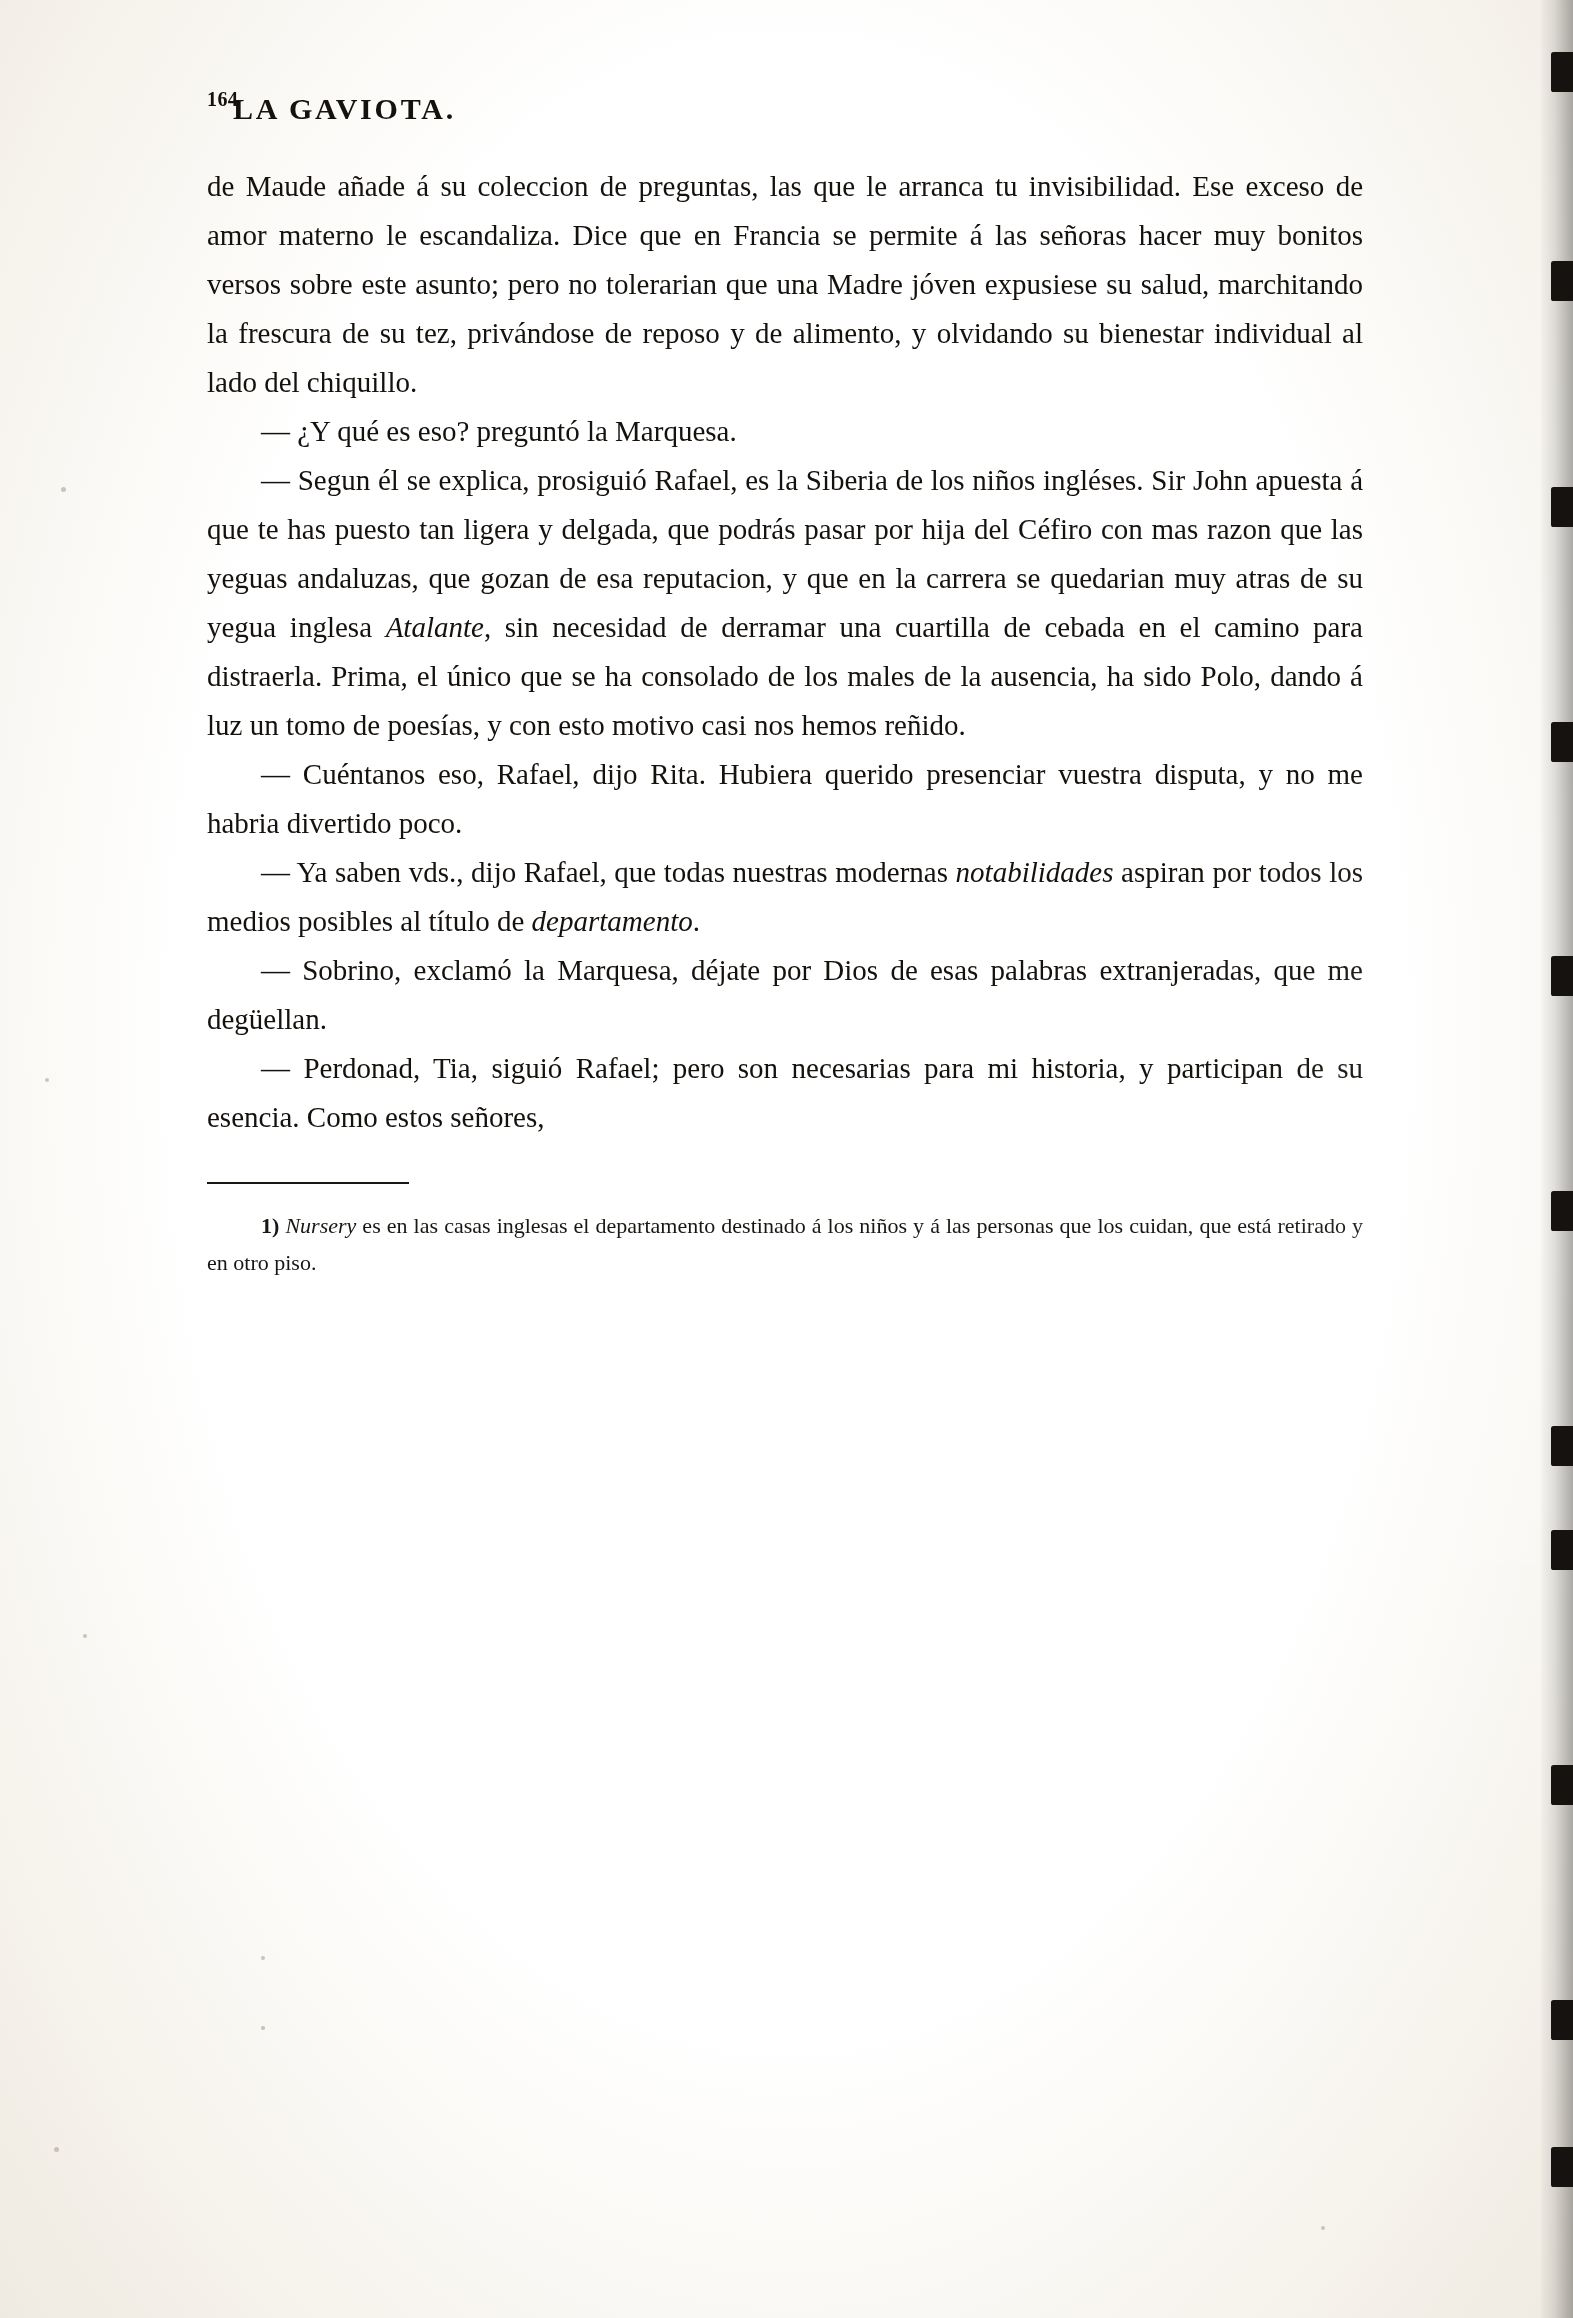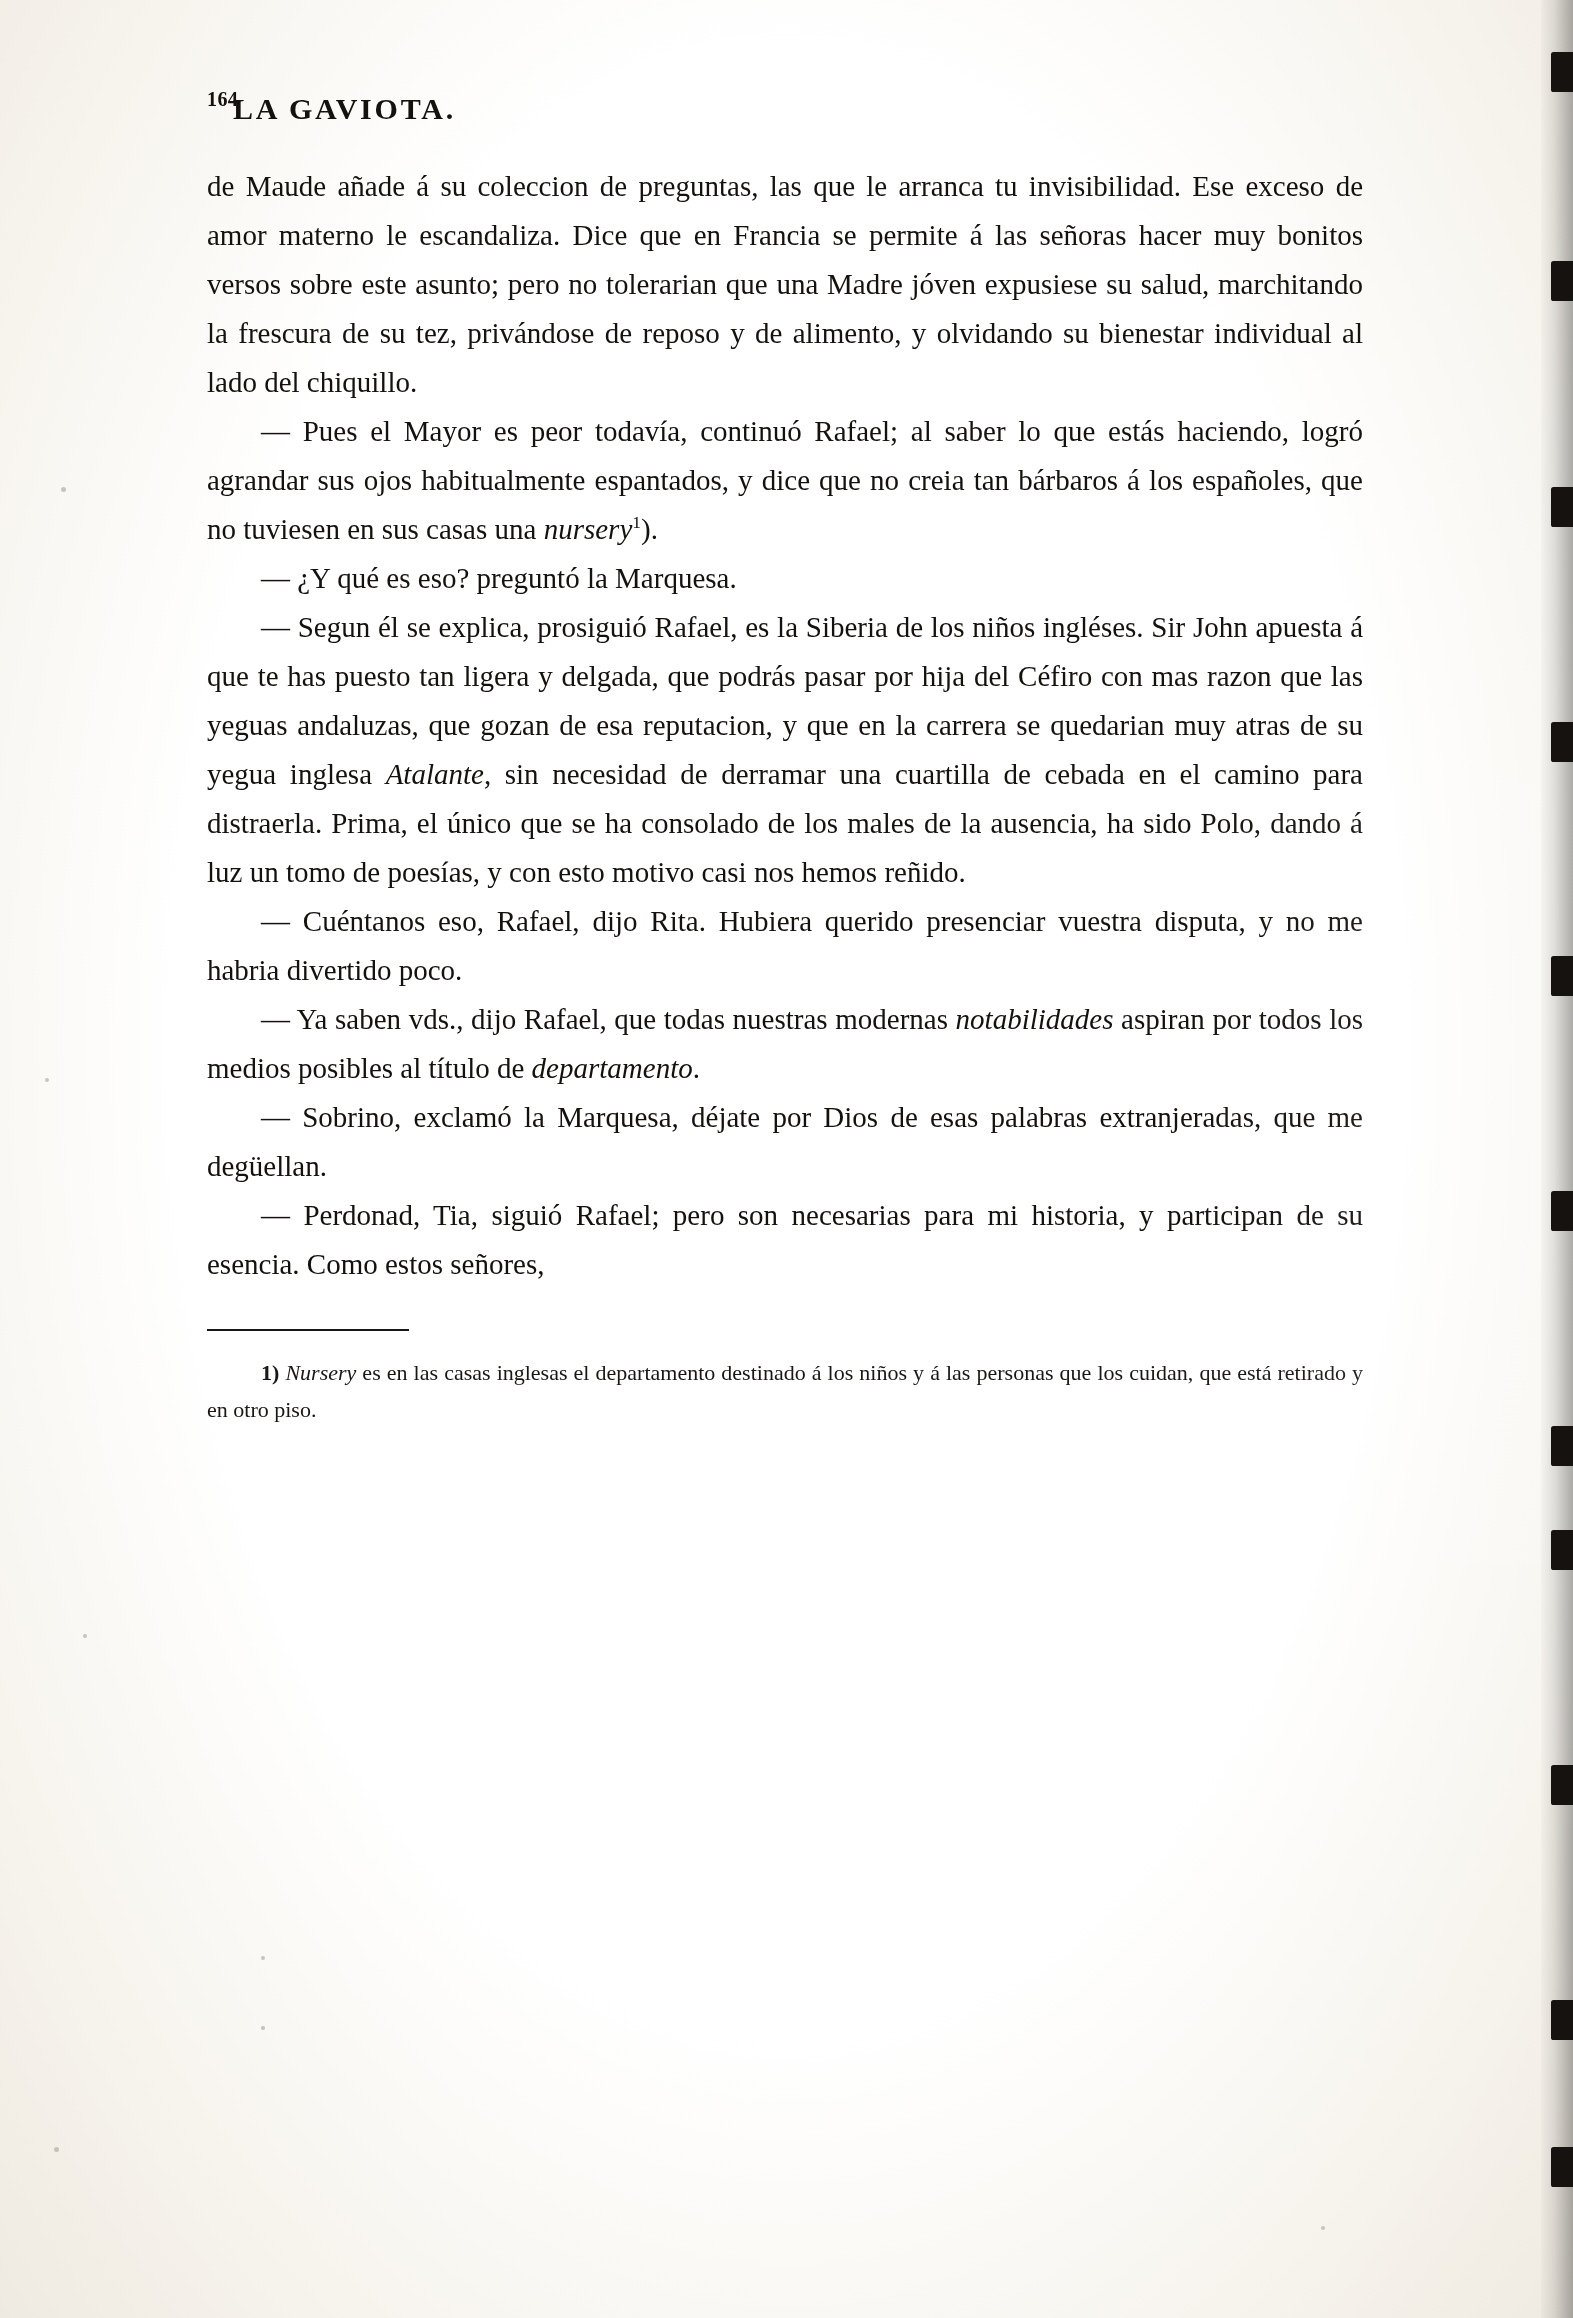--- a/index.html
+++ b/index.html
@@ -160,21 +160,20 @@
     <div class="head-row">
       <div class="folio">164</div>
       <div class="running-title">LA GAVIOTA.</div>
     </div>
 
     <div class="body-text">
 
       <p>de Maude añade á su coleccion de preguntas, las que le arranca tu invisibilidad. Ese exceso de amor materno le escandaliza. Dice que en Francia se permite á las señoras hacer muy bonitos versos sobre este asunto; pero no tolerarian que una Madre jóven expusiese su salud, marchitando la frescura de su tez, privándose de reposo y de alimento, y olvidando su bienestar individual al lado del chiquillo.</p>
 
 
-      <p class="ind">— Pues el Mayor es peor todavía, continuó Rafael; al saber lo que estás haciendo, logró agrandar sus ojos habitualmente espantados, y dice que no creia tan bárbaros á los españoles, que no tuviesen en sus casas una <span class="em">nursery</span><sup class="note">1</sup>).</p>
 
       <p class="ind">— ¿Y qué es eso? preguntó la Marquesa.</p>
 
       <p class="ind">— Segun él se explica, prosiguió Rafael, es la Siberia de los niños ingléses. Sir John apuesta á que te has puesto tan ligera y delgada, que podrás pasar por hija del Céfiro con mas razon que las yeguas andaluzas, que gozan de esa reputacion, y que en la carrera se quedarian muy atras de su yegua inglesa <span class="em">Atalante</span>, sin necesidad de derramar una cuartilla de cebada en el camino para distraerla. Prima, el único que se ha consolado de los males de la ausencia, ha sido Polo, dando á luz un tomo de poesías, y con esto motivo casi nos hemos reñido.</p>
 
       <p class="ind">— Cuéntanos eso, Rafael, dijo Rita. Hubiera querido presenciar vuestra disputa, y no me habria divertido poco.</p>
 
       <p class="ind">— Ya saben vds., dijo Rafael, que todas nuestras modernas <span class="em">notabilidades</span> aspiran por todos los medios posibles al título de <span class="em">departamento</span>.</p>
 
       <p class="ind">— Sobrino, exclamó la Marquesa, déjate por Dios de esas palabras extranjeradas, que me degüellan.</p>

